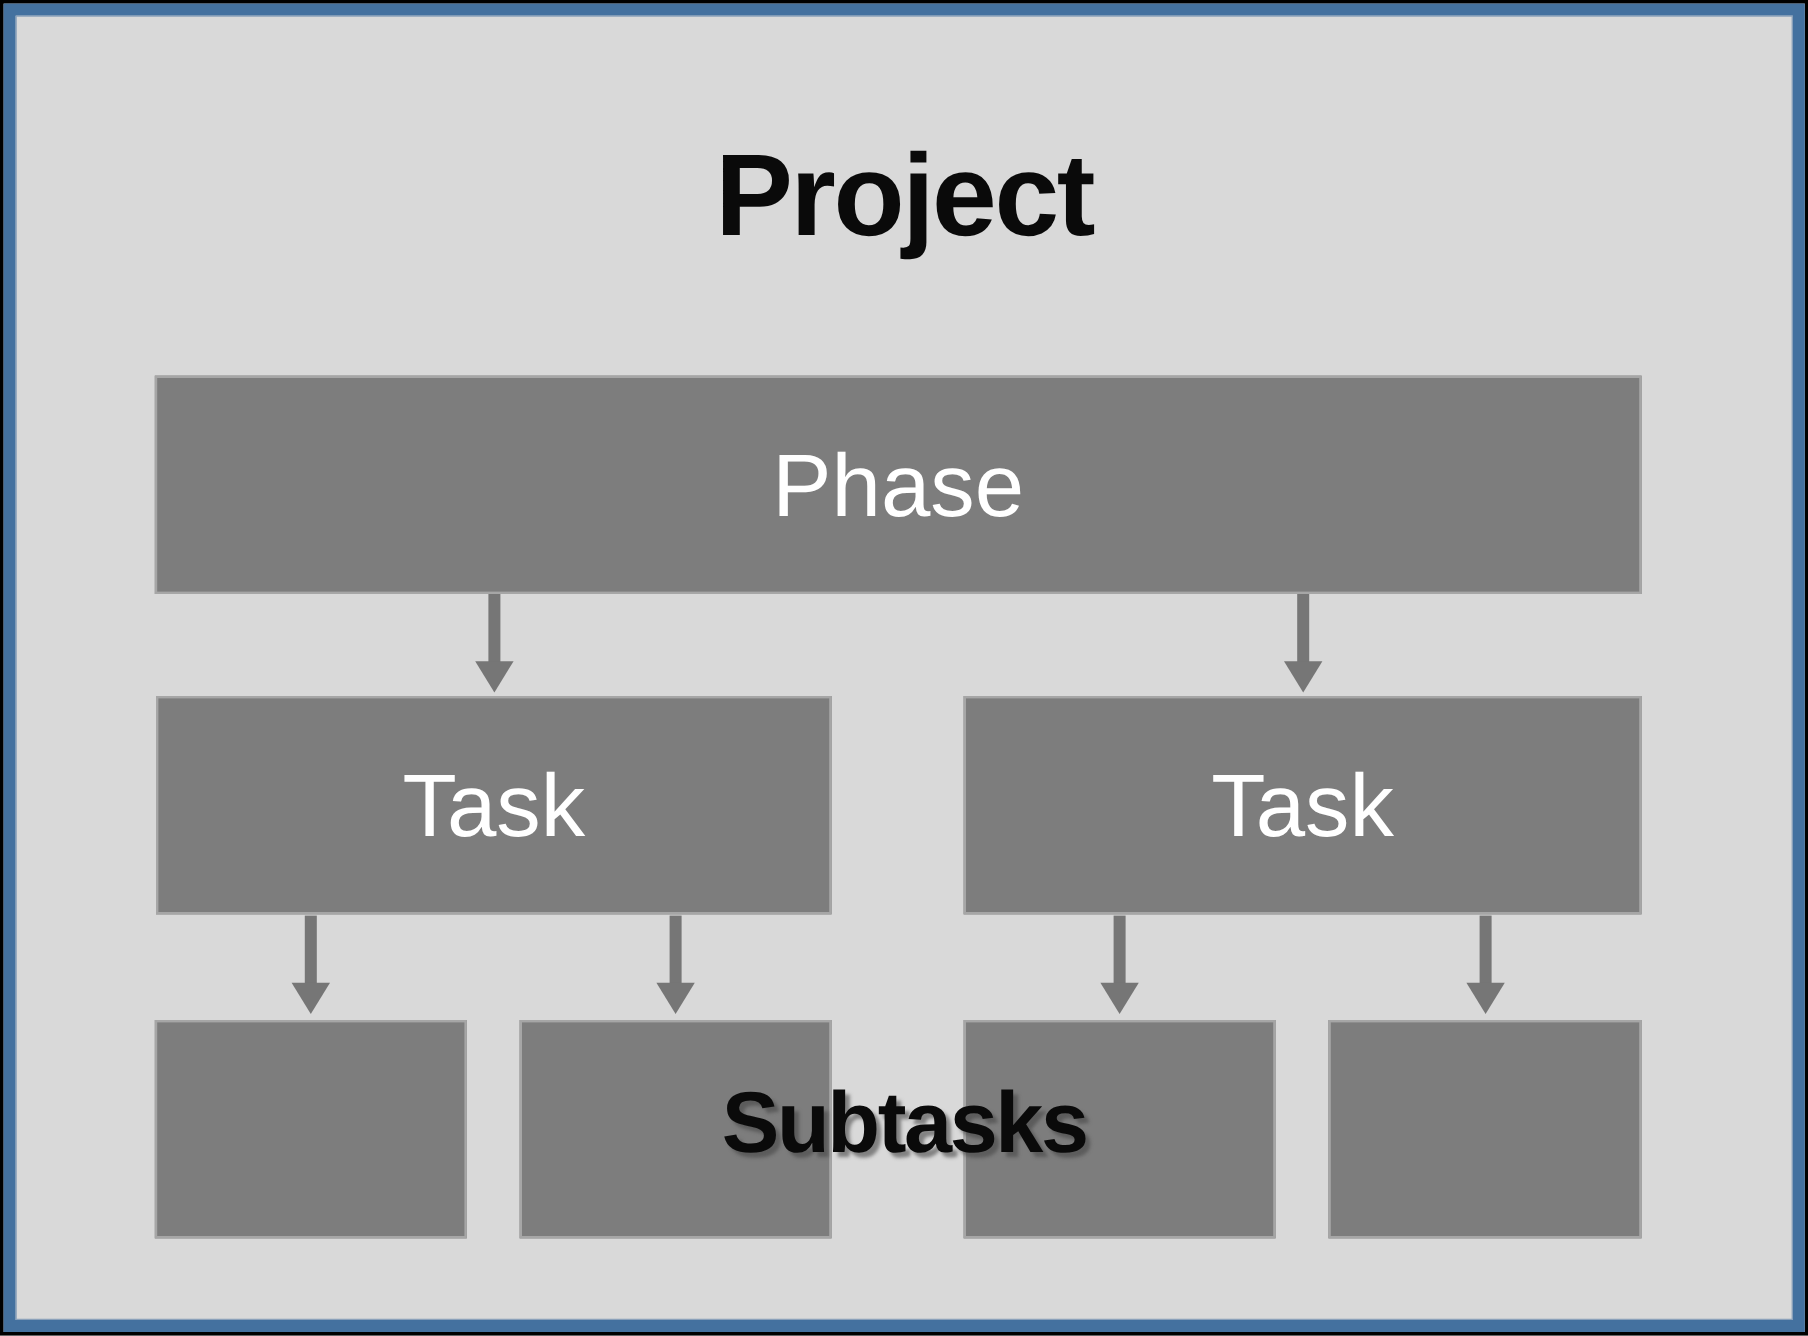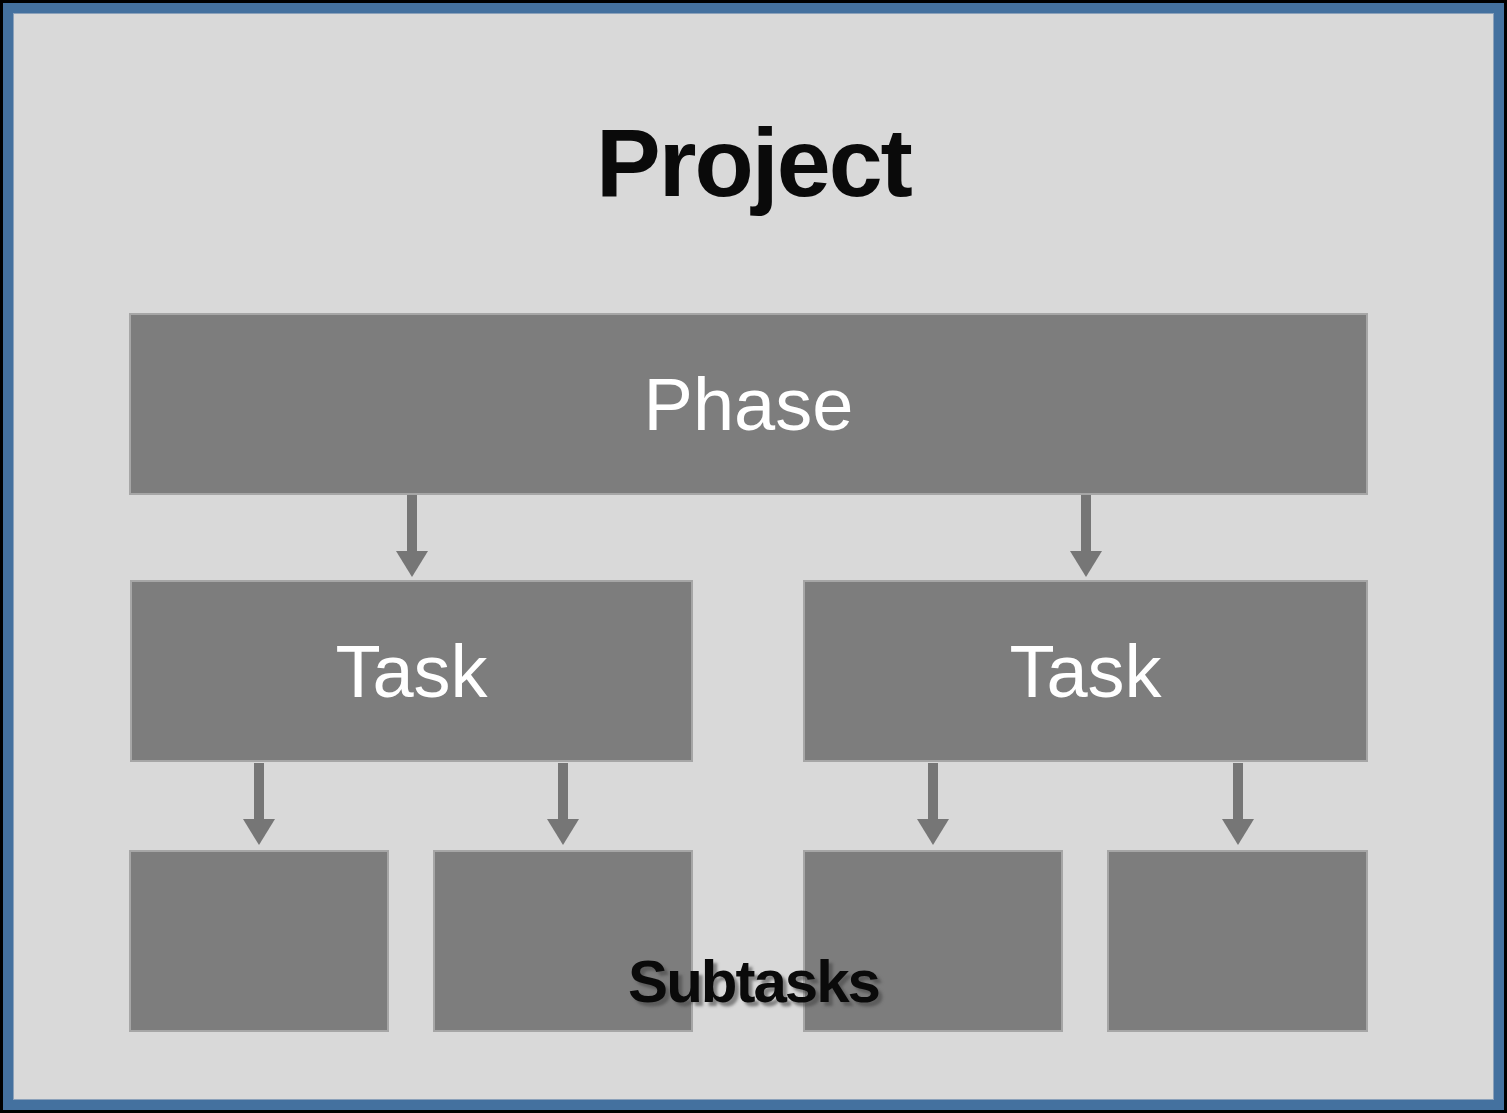--- a/index.html
+++ b/index.html
@@ -48,22 +48,22 @@
     font-weight: bold;
     color: var(--title-text, #0a0a0a);
     letter-spacing: -2px;
   }
   .title-project {
     top: 88px;
     font-size: 97px;
     line-height: 120px;
   }
   .title-subtasks {
-    top: 908px;
-    font-size: 60px;
+    top: 862px;
+    font-size: 72px;
     line-height: 118px;
     z-index: 30;
     text-shadow: 4px 4px 3px rgba(70, 70, 70, 0.6);
   }
 
   
   .node {
     position: absolute;
     background: var(--node-fill, #7d7d7d);
     border: 2px solid var(--node-edge, #a6a6a6);

